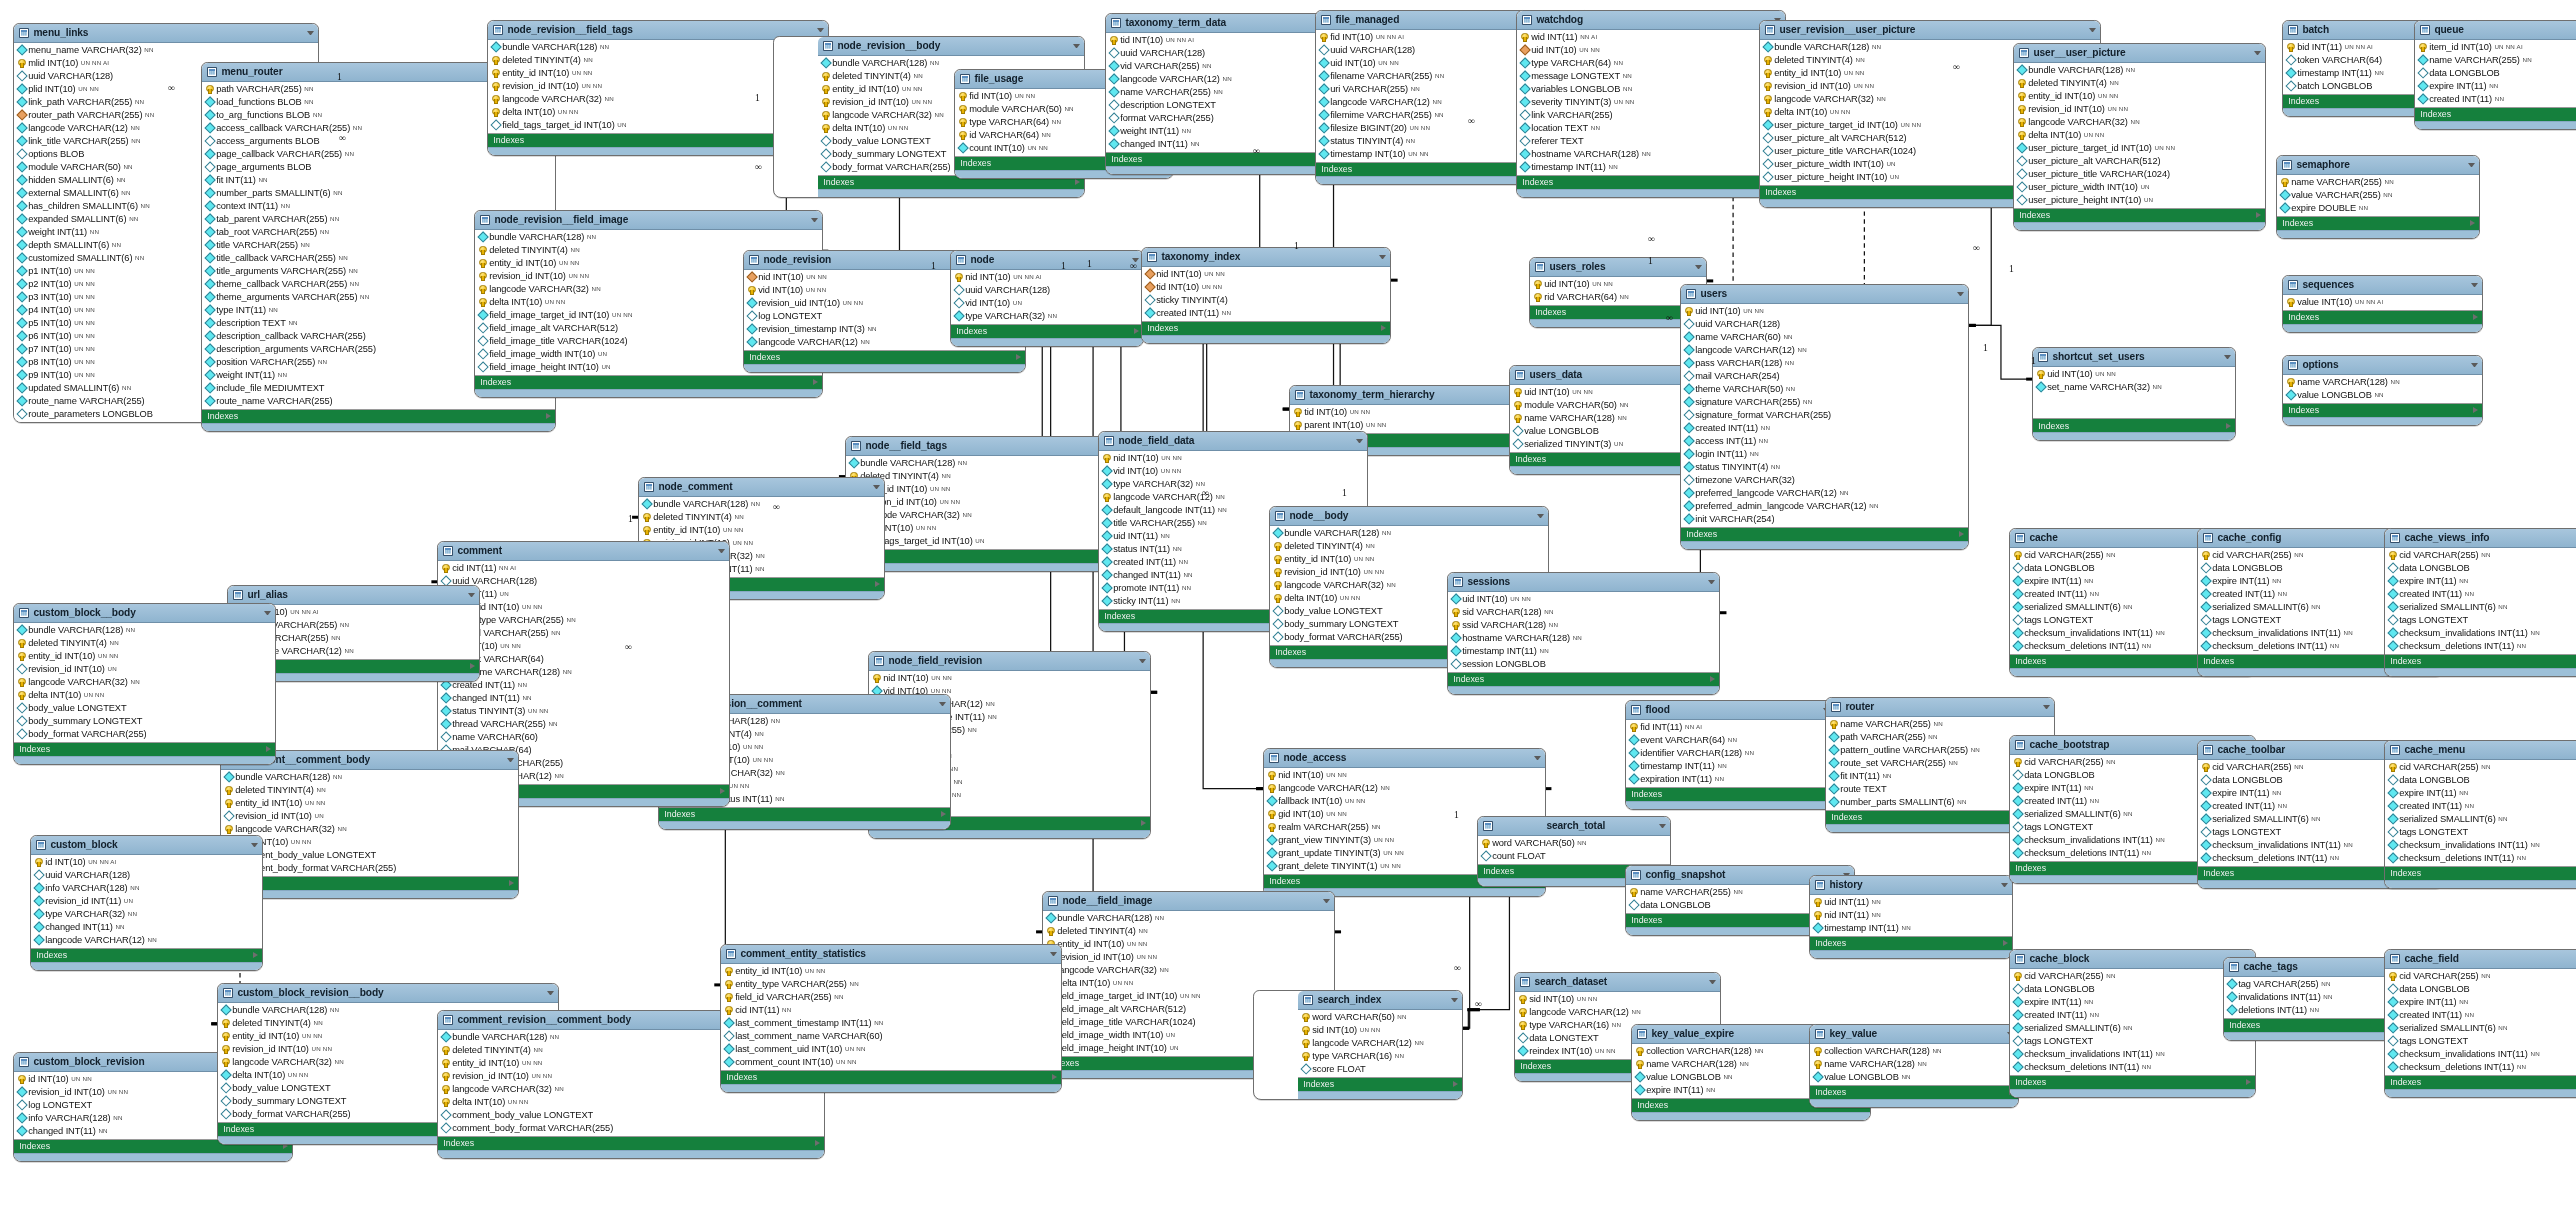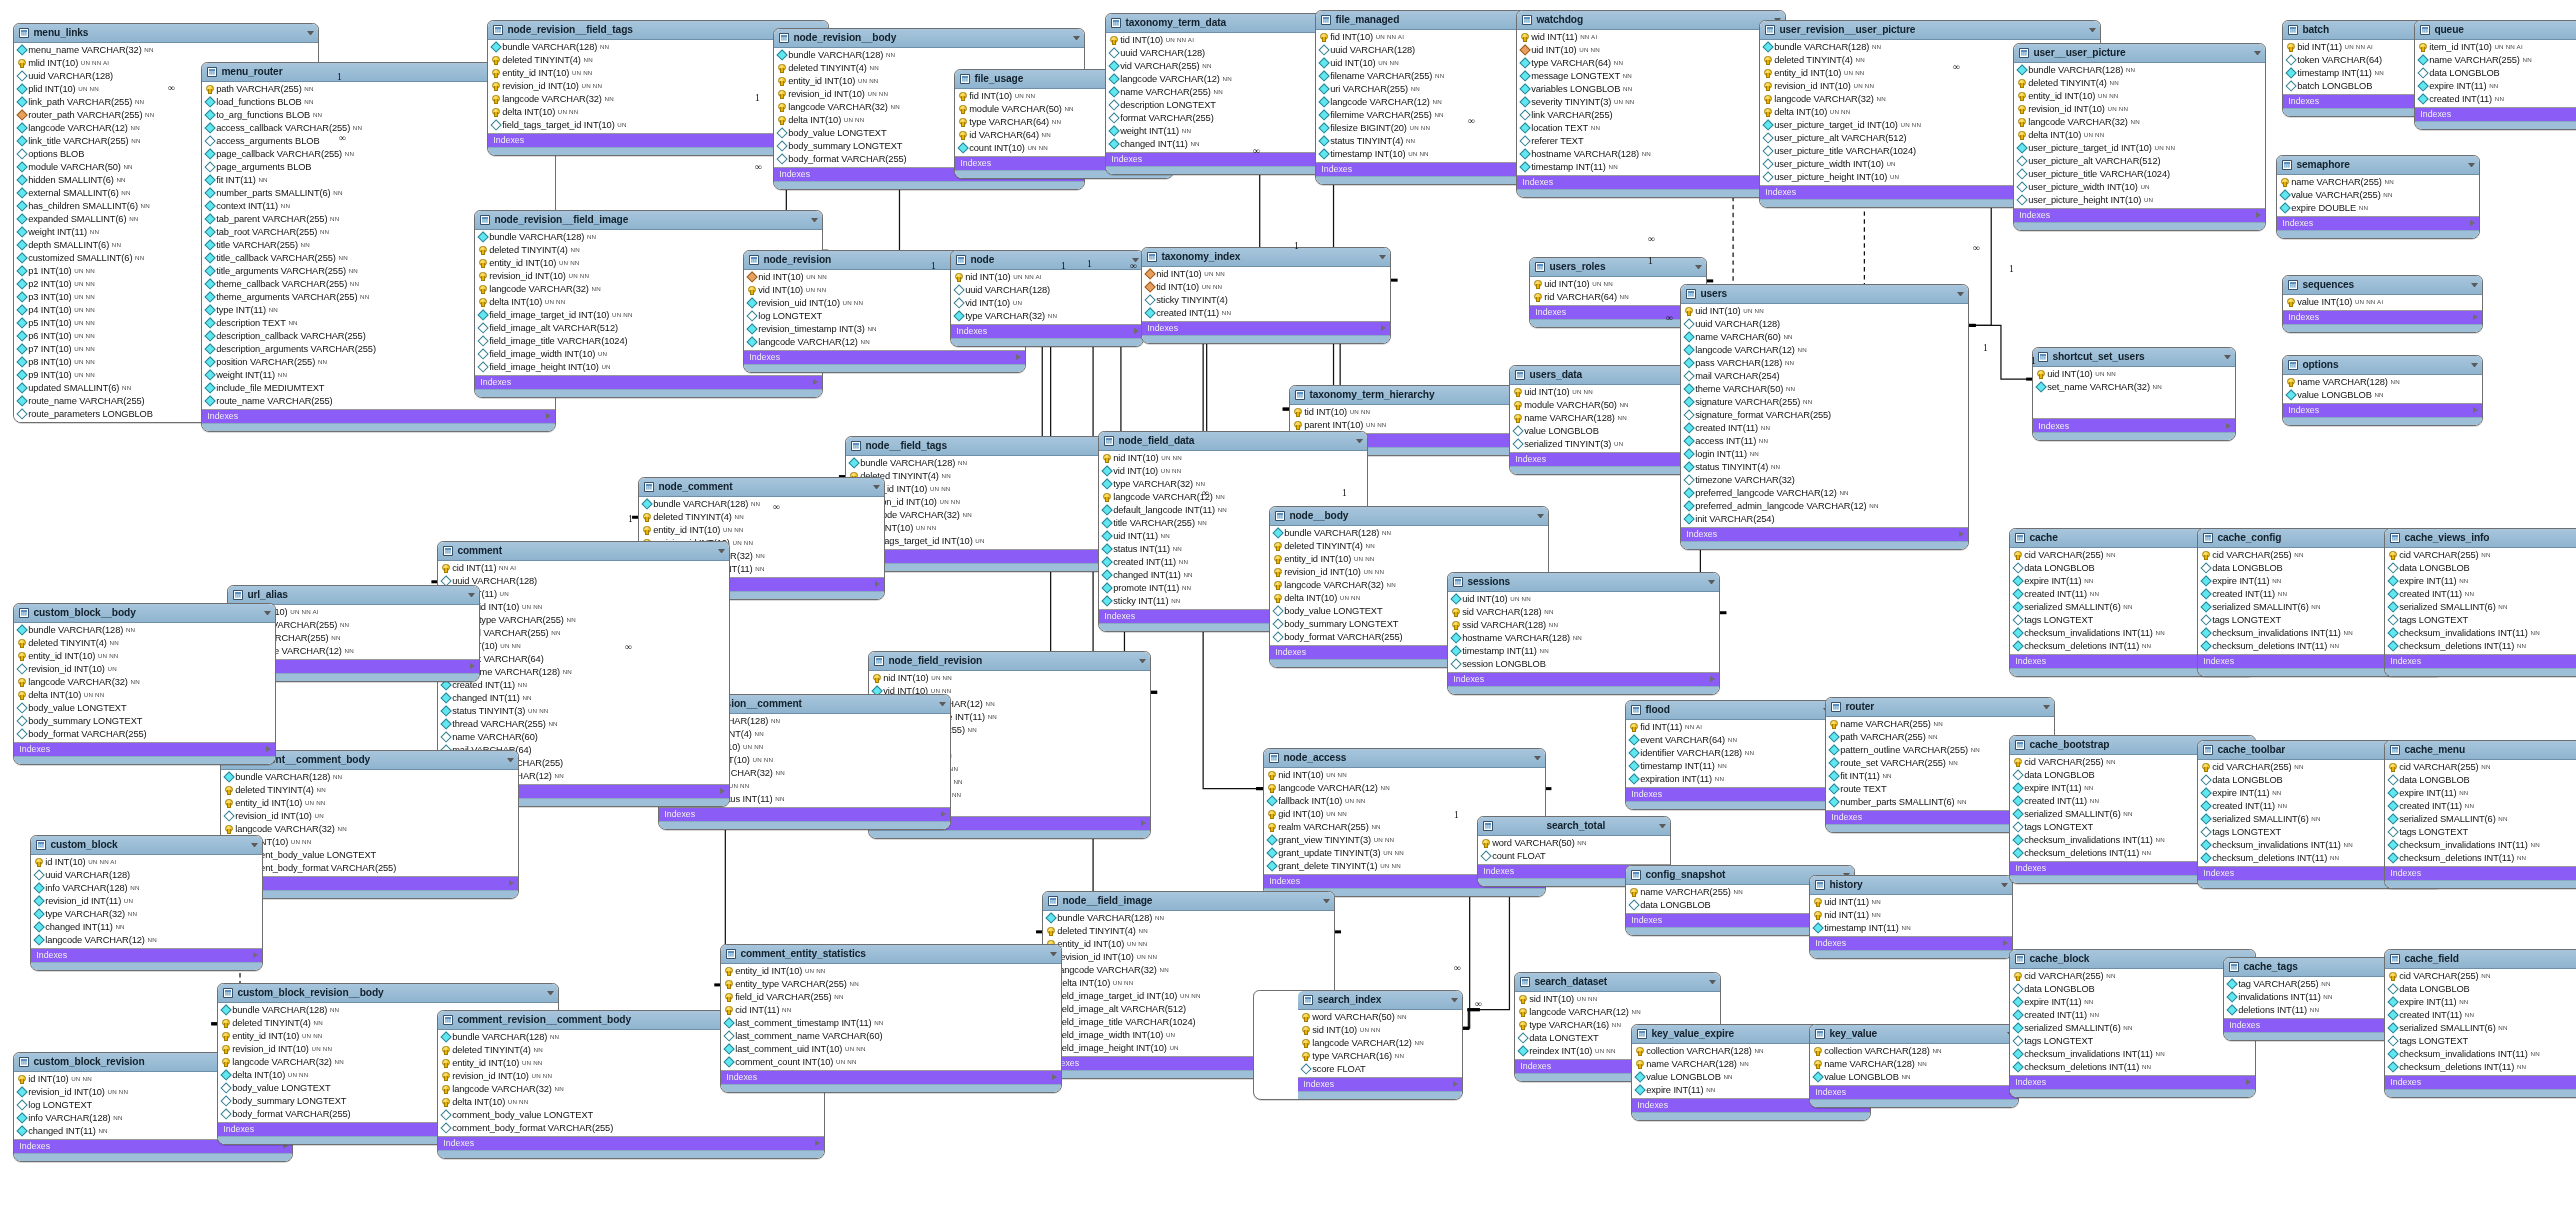--- a/index.html
+++ b/index.html
@@ -75,21 +75,21 @@
   .g.d{ }
   .g.d:before{
     content:""; position:absolute; left:0.4px; top:0.4px; width:6.2px;height:6.2px;
     transform:rotate(45deg);
     border:0.9px solid #2f7f93;
   }
   .g.dfill:before{ background:#5fe8f0; }
   .g.dopen:before{ background:#ffffff; }
   .g.dfk:before{ background:#e8a060; border-color:#9a5c1d; }
   .idx {
-    background:#8b5cf6; color:#f2f2f2; font-size:8.8px;
+    background:#15803d; color:#f2f2f2; font-size:8.8px;
     height:13.3px; display:flex; align-items:center; justify-content:space-between;
     padding:0 4.4px 0 5.3px; border-top:0.9px solid #9a9a9a;
   }
   .idx .tri{width:0;height:0;border-top:3.5px solid transparent;border-bottom:3.5px solid transparent;border-left:5.3px solid #6e6e6e;}
   .foot { height:8px; background:#9dc0d8; border-top:0.9px solid #88a9c2; }
 
   .card-lbl {
     position:absolute; font-size:9.7px; color:#111;
     font-family:"Liberation Serif", serif;
   }
@@ -621,21 +621,21 @@
             <span>field_image_height INT(10)</span>
             <span class="flags">UN</span>
           </div>
         </div>
         <div class="idx">
           <span>Indexes</span>
           <span class="tri"></span>
         </div>
         <div class="foot"></div>
       </div>
-      <div class="tbl" style="left: 773px; top: 28px; width: 312px;">
+      <div class="tbl" style="left: 773px; top: 36px; width: 312px; padding-left: 44px;">
         <div class="hdr">
           <span class="tbl-ico"></span>
           <span class="tname">node_revision__body</span>
           <span class="caret"></span>
         </div>
         <div class="cols">
           <div class="col">
             <span class="g d dfill"></span>
             <span>bundle VARCHAR(128)</span>
             <span class="flags">NN</span>

